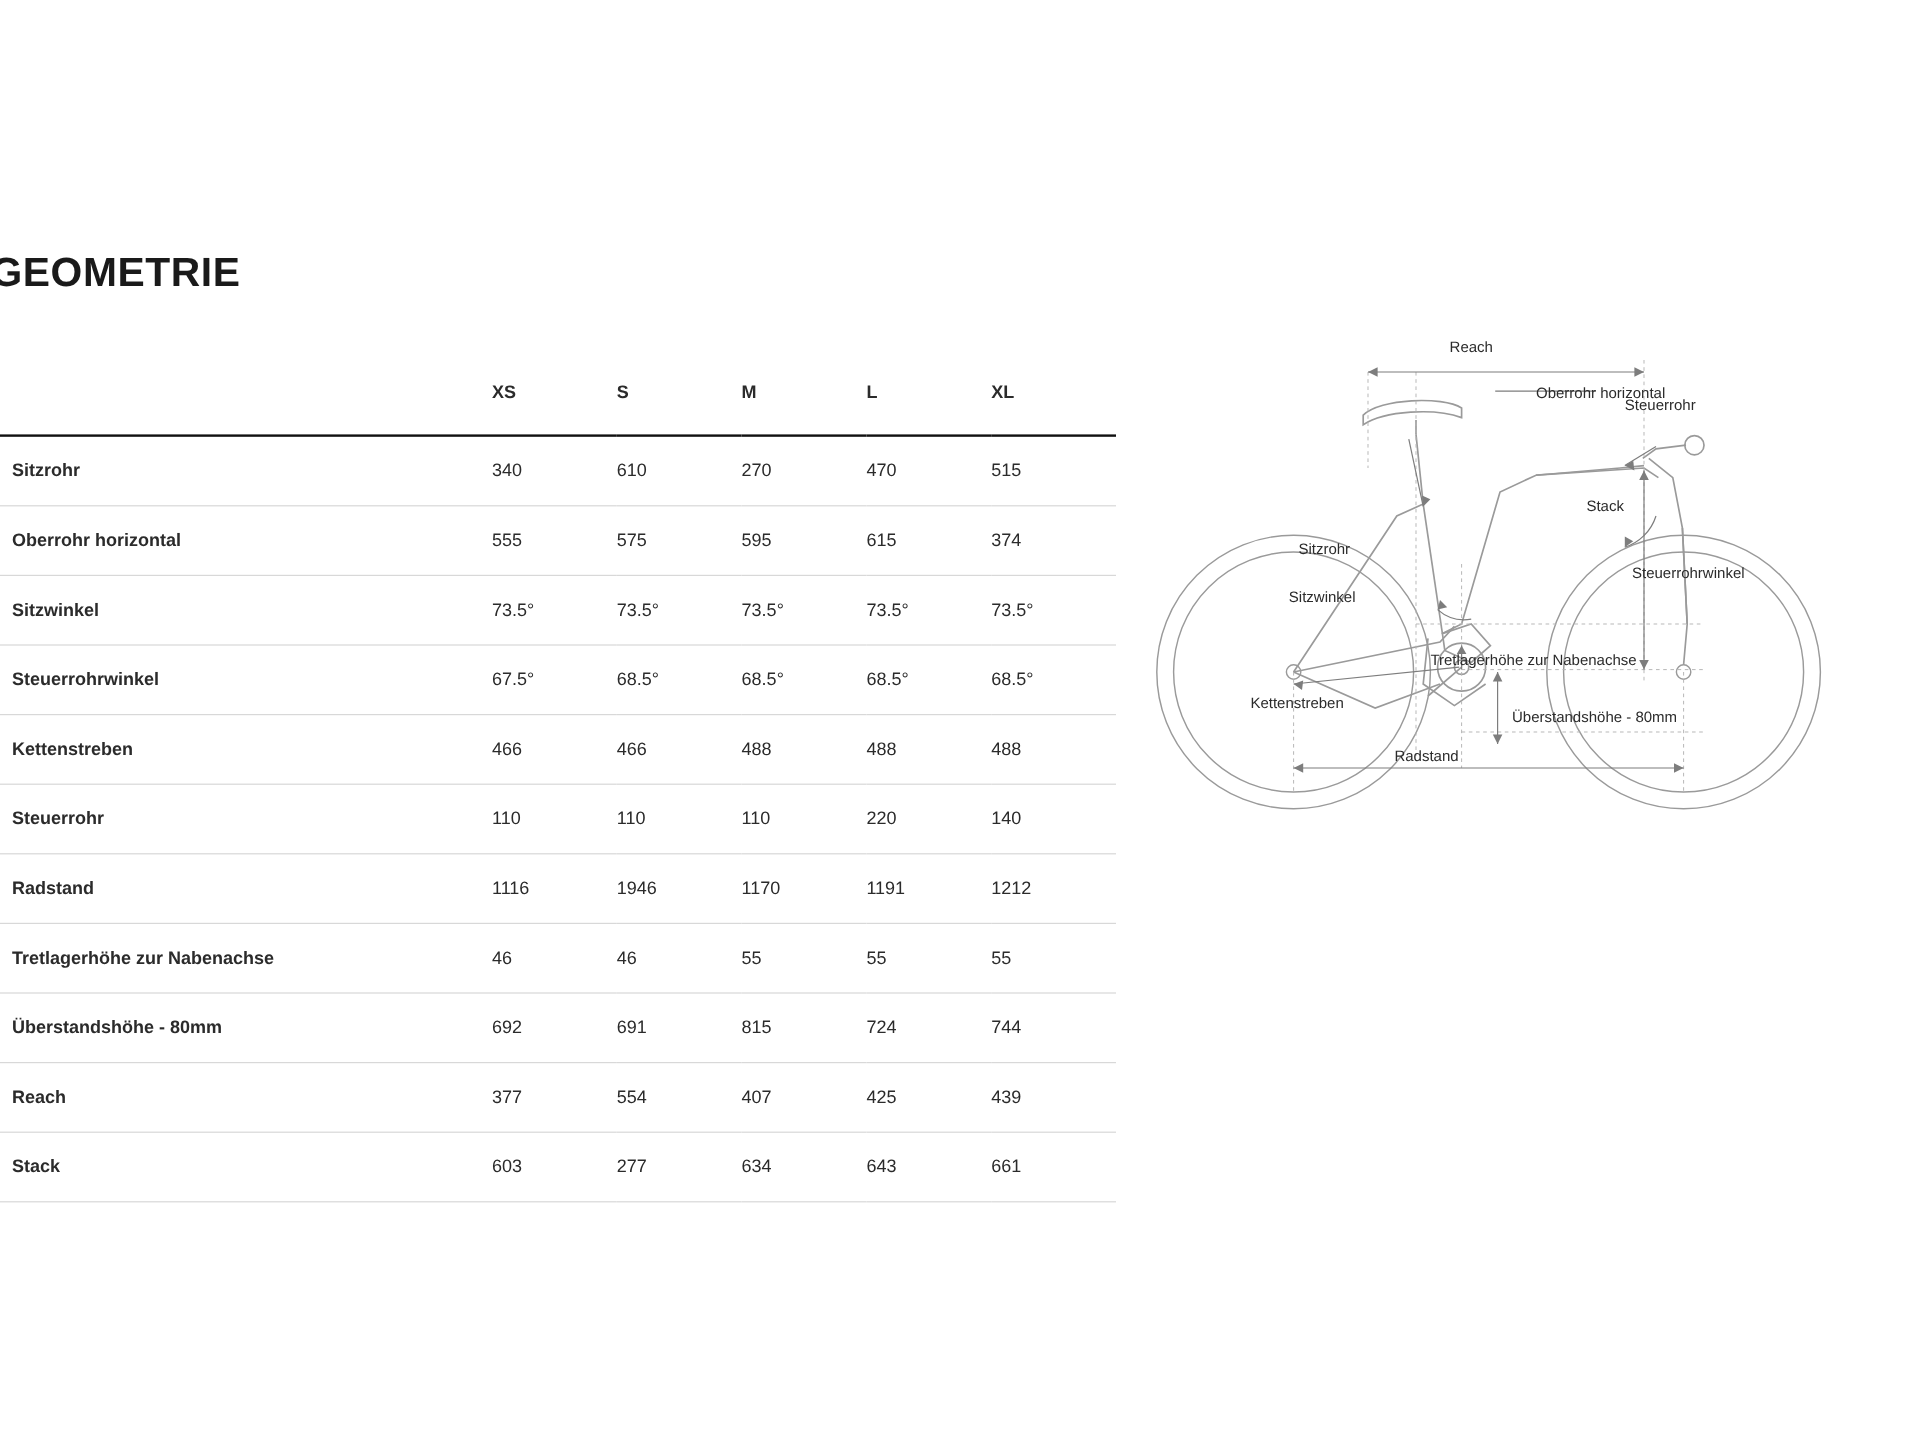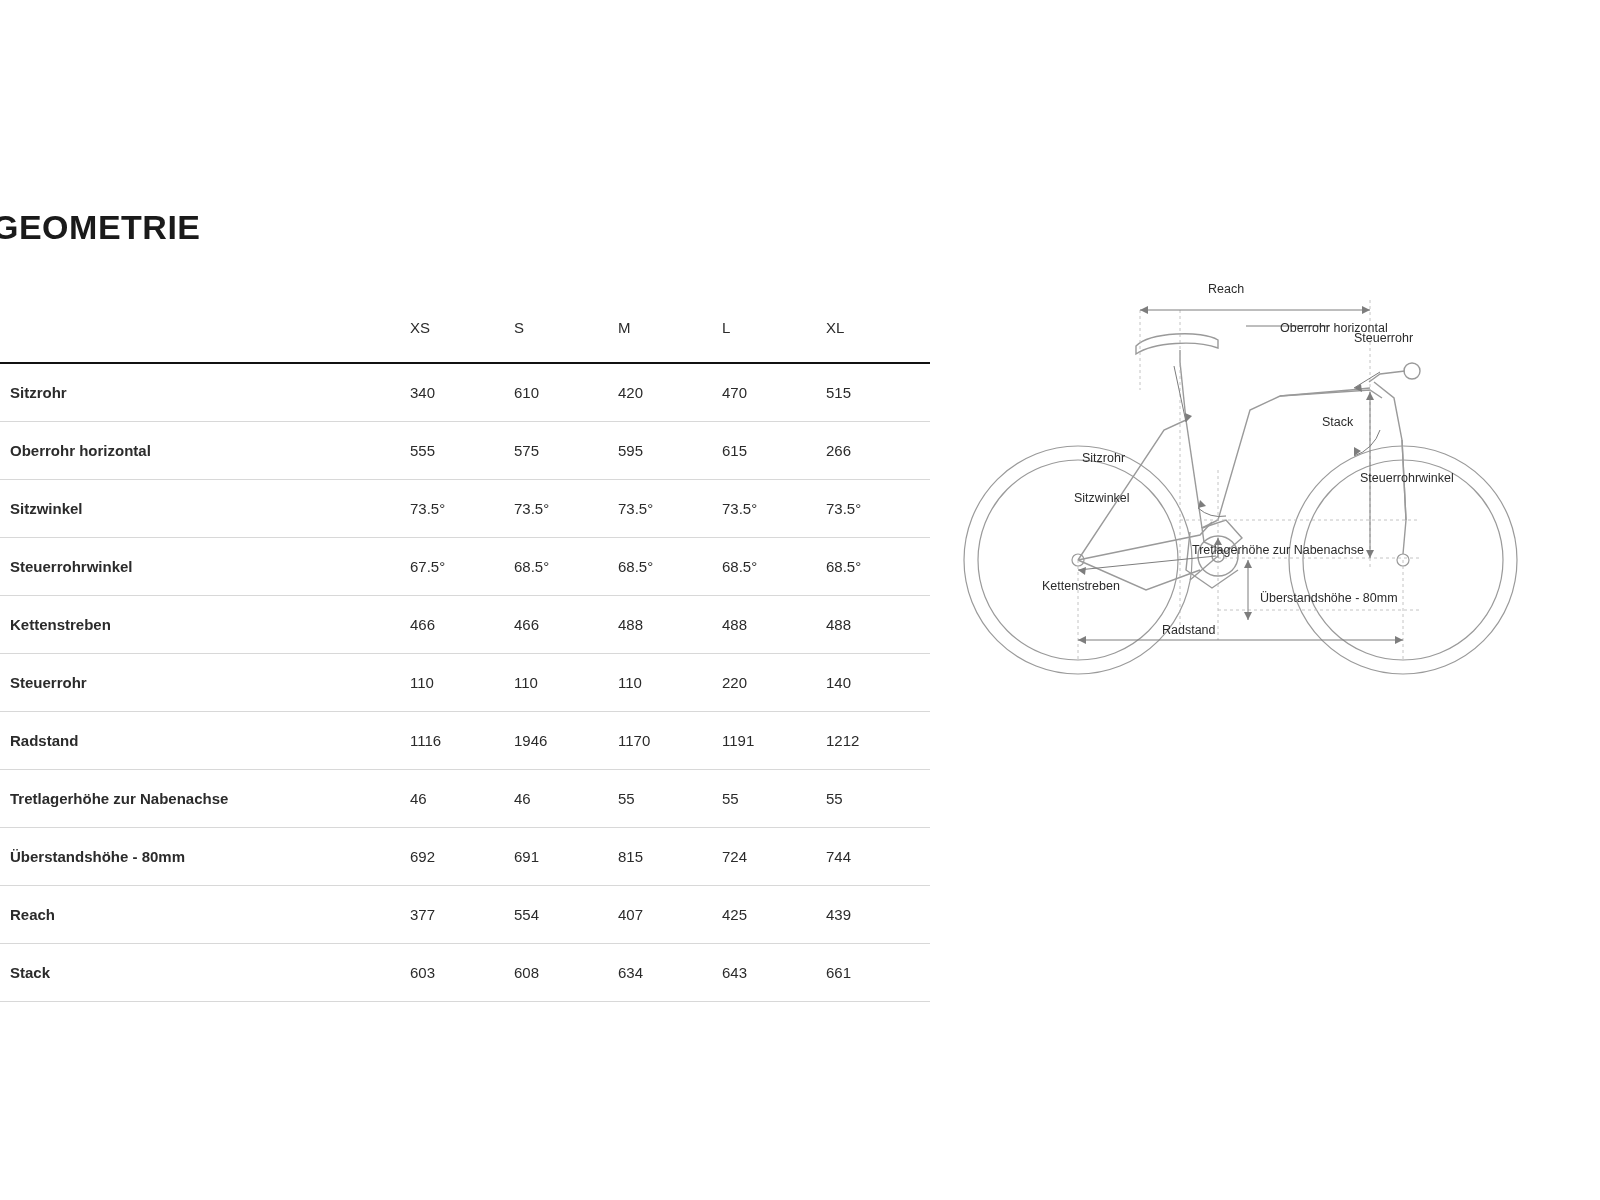--- a/index.html
+++ b/index.html
@@ -40,21 +40,21 @@
     table-layout: fixed;
   }
   table.geo th, table.geo td {
     text-align: left;
     font-size: 15px;
     padding: 0;
     vertical-align: middle;
   }
   table.geo thead th {
     height: 54px;
-    font-weight: normal;
+    font-weight: bold;
     color: #2b2b2b;
     font-size: 15px;
     border-bottom: 2px solid #111111;
     padding-bottom: 8px;
   }
   table.geo thead th.label-col {
     border-bottom: 2px solid #111111;
   }
   table.geo tbody td {
     height: 57px;
@@ -109,31 +109,31 @@
           <th class="val">M</th>
           <th class="val">L</th>
           <th class="val">XL</th>
         </tr>
       </thead>
       <tbody>
         <tr>
           <td class="rowlabel">Sitzrohr</td>
           <td class="val">340</td>
           <td class="val">610</td>
-          <td class="val">420</td>
+          <td class="val">270</td>
           <td class="val">470</td>
           <td class="val">515</td>
         </tr>
         <tr>
           <td class="rowlabel">Oberrohr horizontal</td>
           <td class="val">555</td>
           <td class="val">575</td>
           <td class="val">595</td>
           <td class="val">615</td>
-          <td class="val">266</td>
+          <td class="val">374</td>
         </tr>
         <tr>
           <td class="rowlabel">Sitzwinkel</td>
           <td class="val">73.5°</td>
           <td class="val">73.5°</td>
           <td class="val">73.5°</td>
           <td class="val">73.5°</td>
           <td class="val">73.5°</td>
         </tr>
         <tr>
@@ -188,21 +188,21 @@
           <td class="rowlabel">Reach</td>
           <td class="val">377</td>
           <td class="val">554</td>
           <td class="val">407</td>
           <td class="val">425</td>
           <td class="val">439</td>
         </tr>
         <tr>
           <td class="rowlabel">Stack</td>
           <td class="val">603</td>
-          <td class="val">608</td>
+          <td class="val">277</td>
           <td class="val">634</td>
           <td class="val">643</td>
           <td class="val">661</td>
         </tr>
       </tbody>
     </table>
   </div>
 
   <div class="diagram">
     <svg width="640" height="420" viewBox="0 0 640 420" xmlns="http://www.w3.org/2000/svg">

